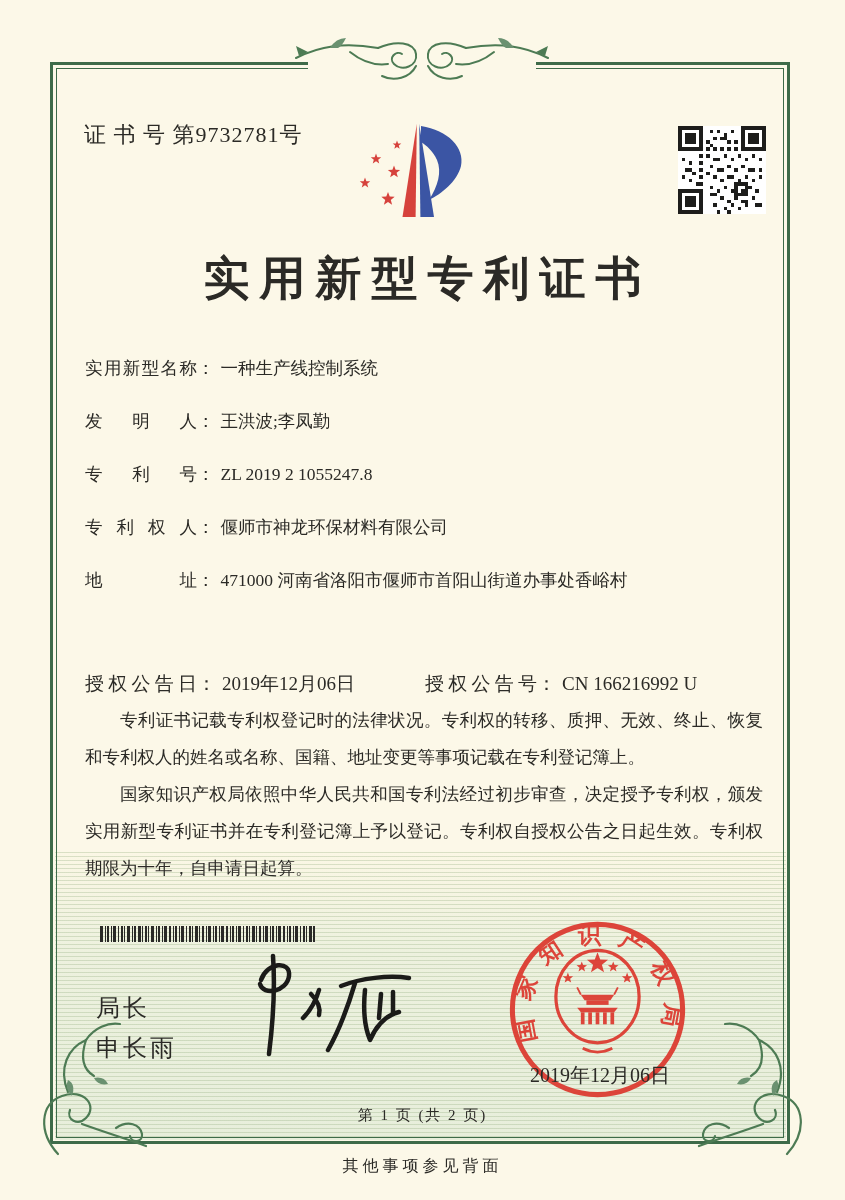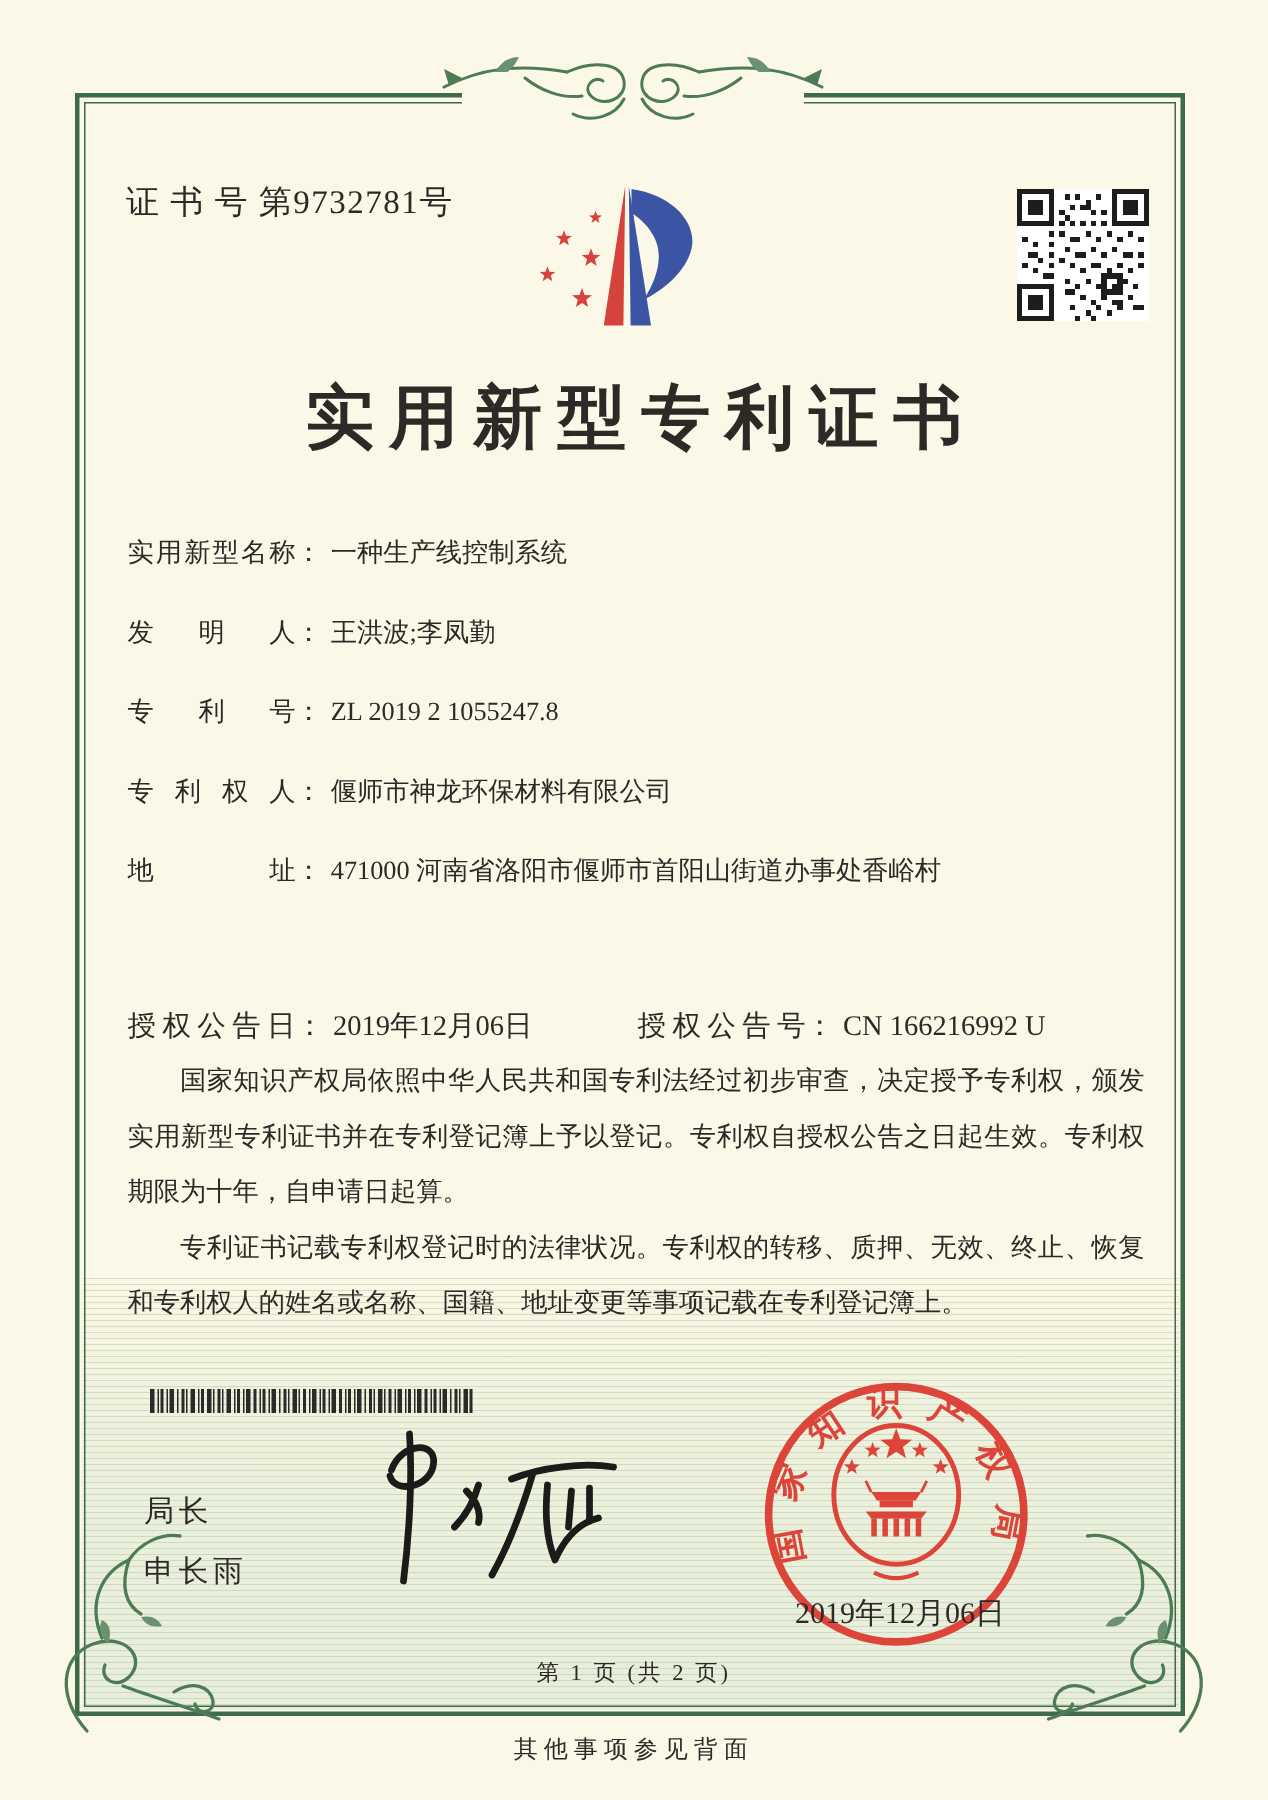--- a/index.html
+++ b/index.html
@@ -20,21 +20,21 @@
   .fields{left:85px;top:356px;width:690px;font-size:17.5px;z-index:4;}
   .frow{height:30px;margin-bottom:23px;white-space:nowrap;}
   .flabel{display:inline-block;width:112px;text-align:justify;text-align-last:justify;vertical-align:top;font-family:Liberation Mono, monospace;}
   .fcolon{display:inline-block;margin-right:6px;}
   .grant{left:85px;top:671px;width:690px;font-size:19px;z-index:4;white-space:nowrap;}
   .grant .pair2{position:absolute;left:340px;top:0;}
   .paras{left:85px;top:702px;width:678px;font-size:17.5px;line-height:37px;z-index:4;}
   .paras p{margin:0;text-indent:2em;text-align:justify;}
   .barcode{left:100px;top:926px;z-index:4;}
   .officer{left:96px;top:988px;z-index:4;font-family:"Liberation Sans","DejaVu Sans",sans-serif;
-           font-size:20px;letter-spacing:3px;line-height:40px;}
+           font-size:24px;letter-spacing:3px;line-height:40px;}
   .sig{left:233px;top:950px;z-index:5;}
   .seal{left:505px;top:917px;z-index:4;}
   .sealdate{left:495px;top:1062px;width:210px;text-align:center;font-size:20px;z-index:6;}
   .pageind{left:0;top:1106px;width:845px;text-align:center;font-size:15px;letter-spacing:2px;z-index:4;}
   .backnote{left:0;top:1156px;width:845px;text-align:center;font-size:16px;letter-spacing:4px;z-index:4;}
   .ornament{z-index:2;}
   .qr{left:678px;top:126px;z-index:4;}
   .logo{left:352px;top:120px;z-index:4;}
 </style>
 </head>
@@ -125,22 +125,22 @@
 </div>
 
 <div class="abs grant">
   <span class="flabel">授权公告日</span><span class="fcolon">：</span><span>2019年12月06日</span>
   <span class="pair2">
     <span class="flabel">授权公告号</span><span class="fcolon">：</span><span>CN 166216992 U</span>
   </span>
 </div>
 
 <div class="abs paras">
+  <p>专利证书记载专利权登记时的法律状况。专利权的转移、质押、无效、终止、恢复和专利权人的姓名或名称、国籍、地址变更等事项记载在专利登记簿上。</p>
   <p>国家知识产权局依照中华人民共和国专利法经过初步审查，决定授予专利权，颁发实用新型专利证书并在专利登记簿上予以登记。专利权自授权公告之日起生效。专利权期限为十年，自申请日起算。</p>
-  <p>专利证书记载专利权登记时的法律状况。专利权的转移、质押、无效、终止、恢复和专利权人的姓名或名称、国籍、地址变更等事项记载在专利登记簿上。</p>
 </div>
 
 <svg class="abs barcode" width="216" height="16" viewBox="0 0 216 16">
   <path fill="#2a2a28" d="M0 0h3v16H0zM5 0h1v16H5zM7 0h2v16H7zM11 0h1v16h-1zM13 0h3v16h-3zM18 0h1v16h-1zM21 0h2v16h-2zM24 0h1v16h-1zM27 0h3v16h-3zM32 0h1v16h-1zM34 0h2v16h-2zM38 0h3v16h-3zM42 0h1v16h-1zM45 0h2v16h-2zM48 0h1v16h-1zM51 0h3v16h-3zM56 0h1v16h-1zM58 0h2v16h-2zM62 0h1v16h-1zM64 0h3v16h-3zM69 0h2v16h-2zM73 0h1v16h-1zM75 0h2v16h-2zM79 0h1v16h-1zM81 0h3v16h-3zM86 0h1v16h-1zM89 0h2v16h-2zM92 0h1v16h-1zM95 0h3v16h-3zM99 0h1v16h-1zM102 0h2v16h-2zM106 0h1v16h-1zM108 0h3v16h-3zM113 0h1v16h-1zM115 0h2v16h-2zM119 0h1v16h-1zM121 0h3v16h-3zM126 0h2v16h-2zM130 0h1v16h-1zM132 0h2v16h-2zM136 0h1v16h-1zM138 0h3v16h-3zM143 0h1v16h-1zM146 0h2v16h-2zM149 0h1v16h-1zM152 0h3v16h-3zM156 0h1v16h-1zM159 0h2v16h-2zM163 0h1v16h-1zM165 0h3v16h-3zM170 0h1v16h-1zM172 0h2v16h-2zM176 0h1v16h-1zM178 0h3v16h-3zM183 0h2v16h-2zM187 0h1v16h-1zM189 0h2v16h-2zM193 0h1v16h-1zM195 0h3v16h-3zM200 0h1v16h-1zM203 0h2v16h-2zM206 0h1v16h-1zM209 0h3v16h-3zM213 0h2v16h-2z"></path>
 </svg>
 
 <div class="abs officer">
   <div>局长</div>
   <div>申长雨</div>
 </div>

